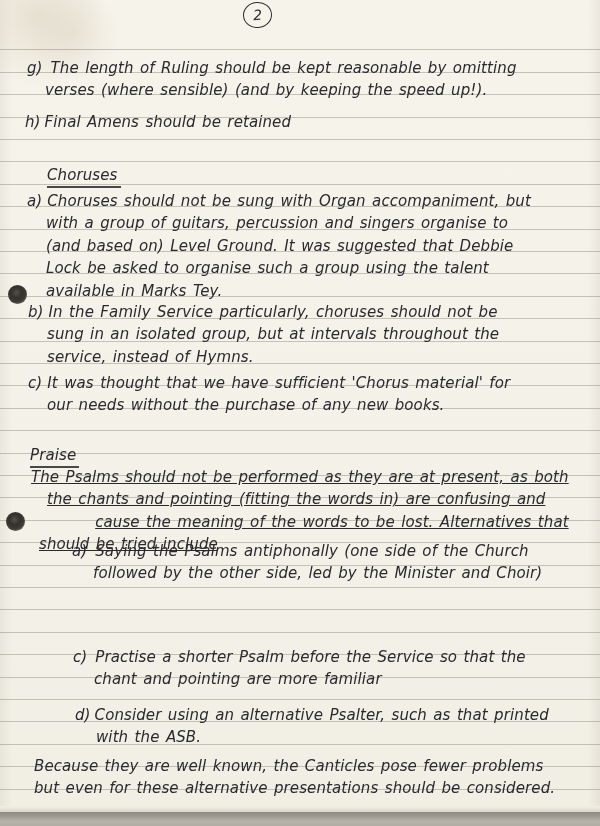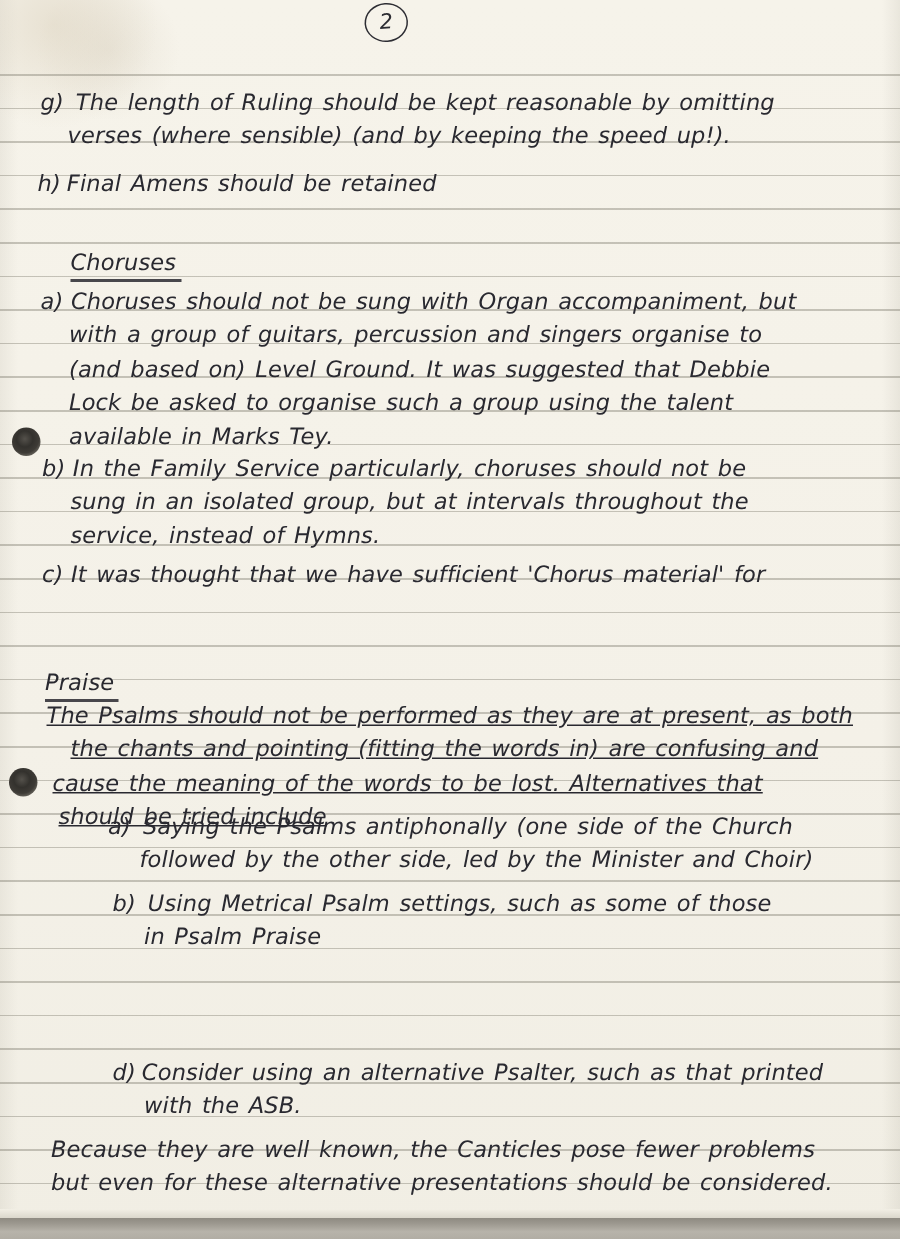--- a/index.html
+++ b/index.html
@@ -98,43 +98,44 @@
   </div>
 
   <div class="block hand" style="left:28px; top:301px;">
     <div class="row"><span class="lbl" style="margin-right:5px;">b)</span><span>In the Family Service particularly, choruses should not be</span></div>
     <div class="row cont">sung in an isolated group, but at intervals throughout the</div>
     <div class="row cont">service, instead of Hymns.</div>
   </div>
 
   <div class="block hand" style="left:28px; top:372px;">
     <div class="row"><span class="lbl" style="margin-right:5px;">c)</span><span>It was thought that we have sufficient 'Chorus material' for</span></div>
+    <div class="row cont">our needs without the purchase of any new books.</div>
   </div>
 
   <div class="block hand" style="left:30px; top:444px;">
     <span class="heading-text">Praise</span>
   </div>
 
   <div class="block hand" style="left:31px; top:466px;text-decoration:underline;">
     <div class="row">The Psalms should not be performed as they are at present, as both</div>
     <div class="row" style="margin-left:16px;">the chants and pointing (fitting the words in) are confusing and</div>
-    <div class="row" style="margin-left:4px;">cause the meaning of the words to be lost. Alternatives that</div>
+    <div class="row" style="margin-left:4px;text-align:right;">cause the meaning of the words to be lost. Alternatives that</div>
     <div class="row" style="margin-left:8px;">should be tried include</div>
   </div>
 
   <div class="block hand" style="left:72px; top:540px;">
     <div class="row"><span class="lbl">a)</span><span>Saying the Psalms antiphonally (one side of the Church</span></div>
     <div class="row cont-p">followed by the other side, led by the Minister and Choir)</div>
   </div>
 
-  <div class="block hand" style="left:75px; top:591px;">
-    <div class="row"><span class="lbl">b)</span><span>Using Metrical Psalm settings, such as some of those</span></div>
-    <div class="row cont-p">in Psalm Praise</div>
+
+  <div class="block hand" style="left:73px; top:646px;">
+    <div class="row"><span class="lbl">c)</span><span>Practise a shorter Psalm before the Service so that the</span></div>
+    <div class="row cont-p">chant and pointing are more familiar</div>
   </div>
-
 
   <div class="block hand" style="left:34px; top:755px;">
     <div class="row">Because they are well known, the Canticles pose fewer problems</div>
     <div class="row">but even for these alternative presentations should be considered.</div>
   </div>
 
   <div class="block hand" style="left:75px; top:704px;">
     <div class="row"><span class="lbl" style="margin-right:4px;">d)</span><span>Consider using an alternative Psalter, such as that printed</span></div>
     <div class="row cont-p">with the ASB.</div>
   </div>

